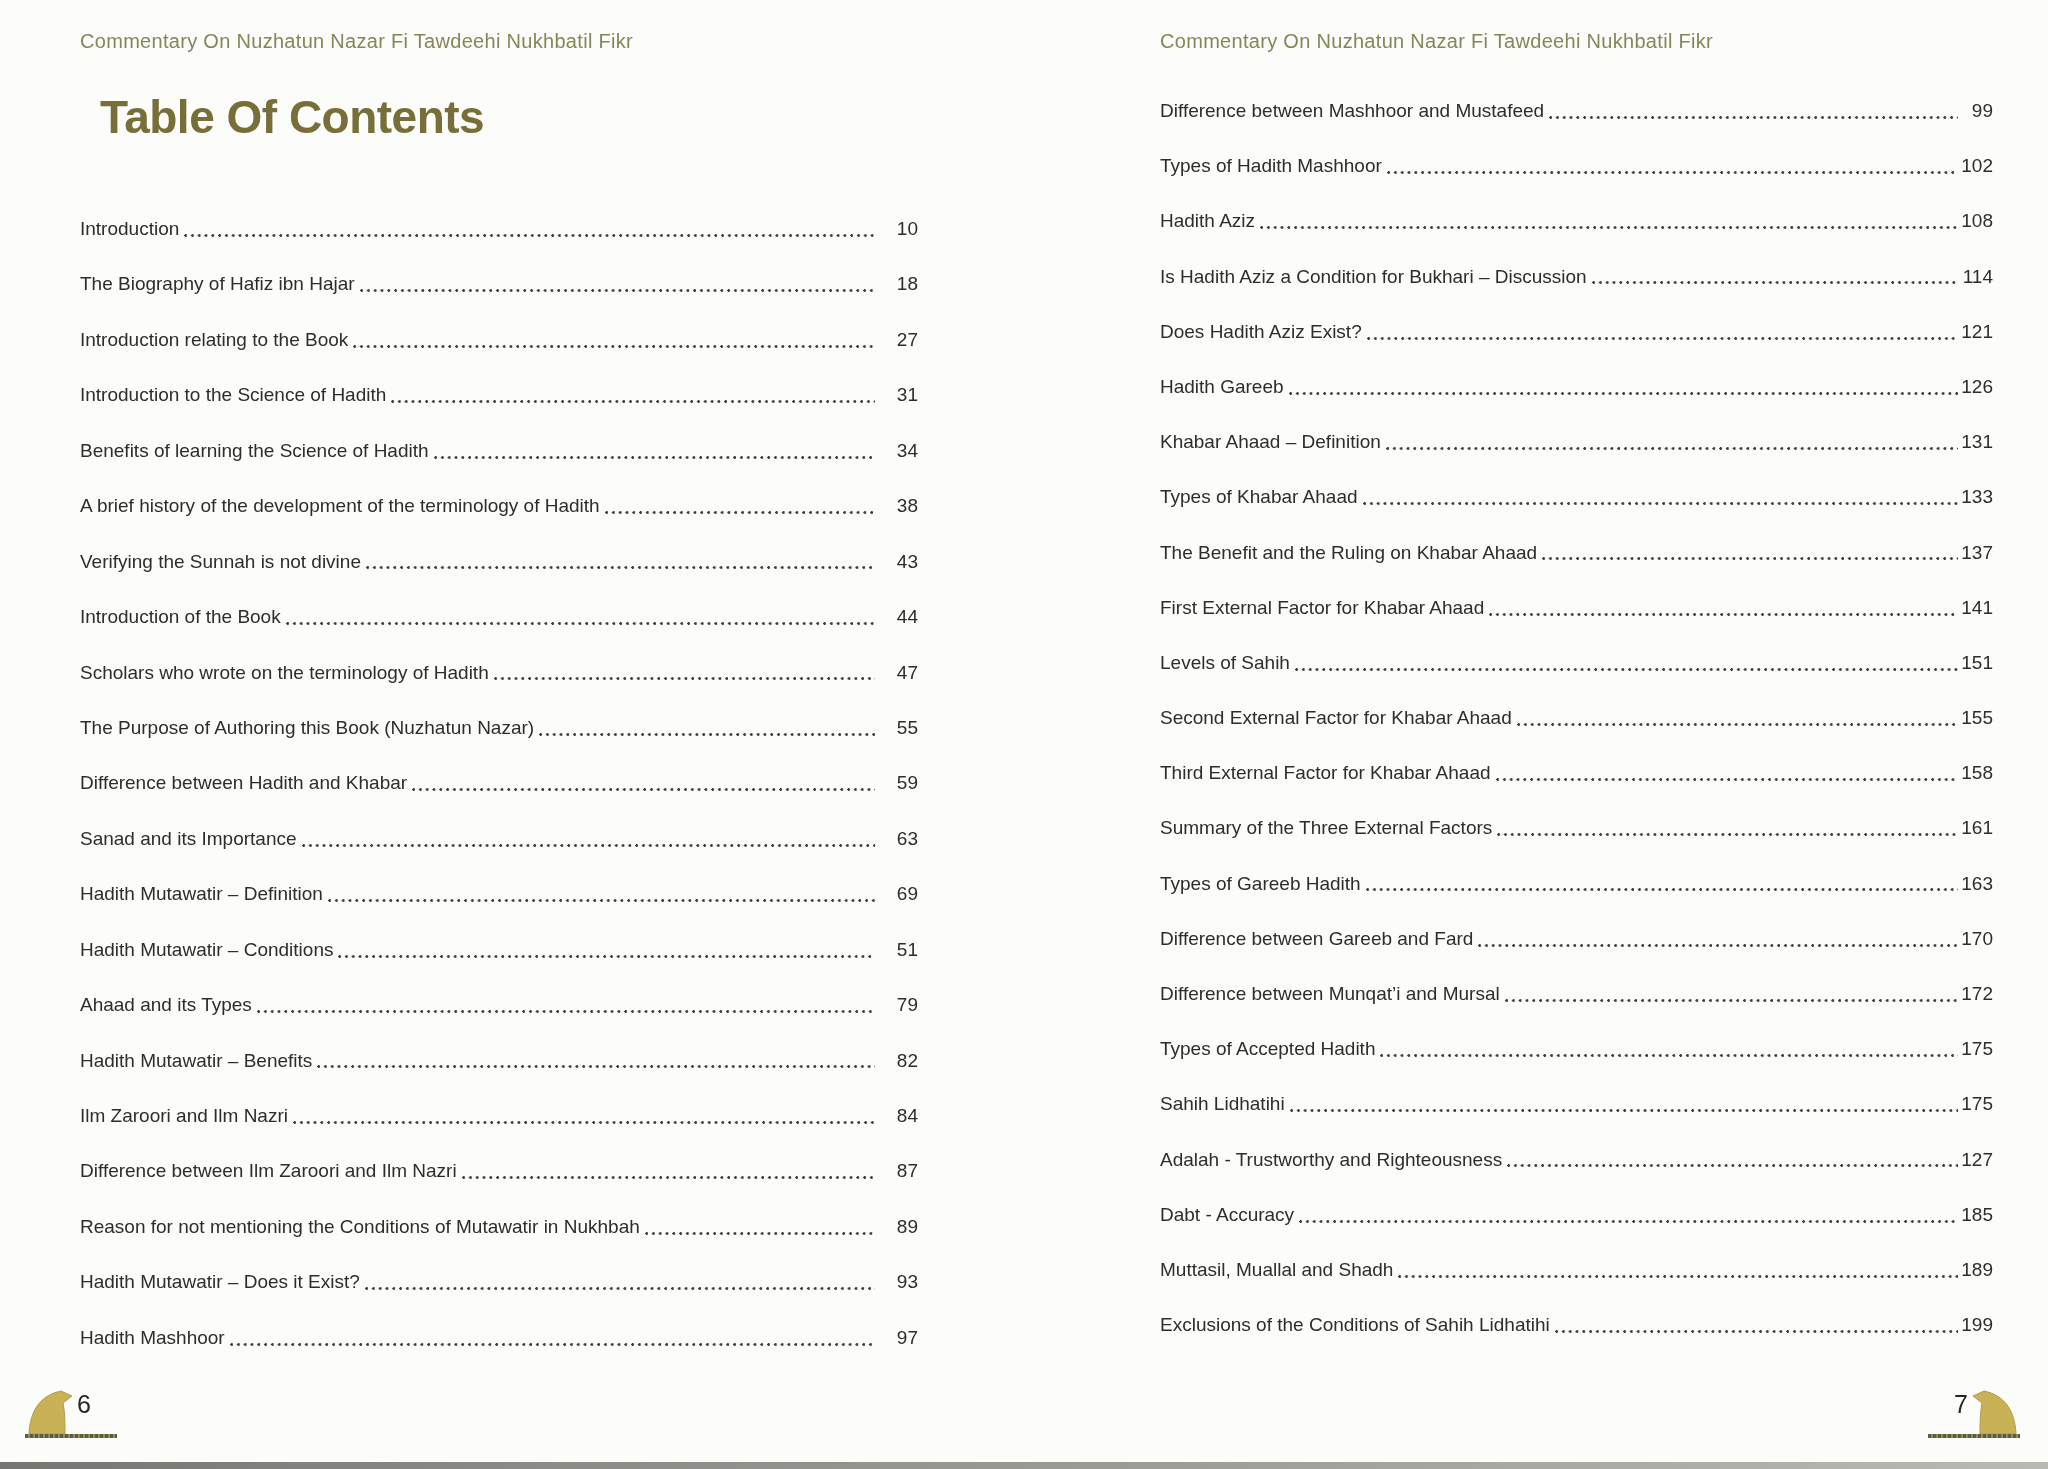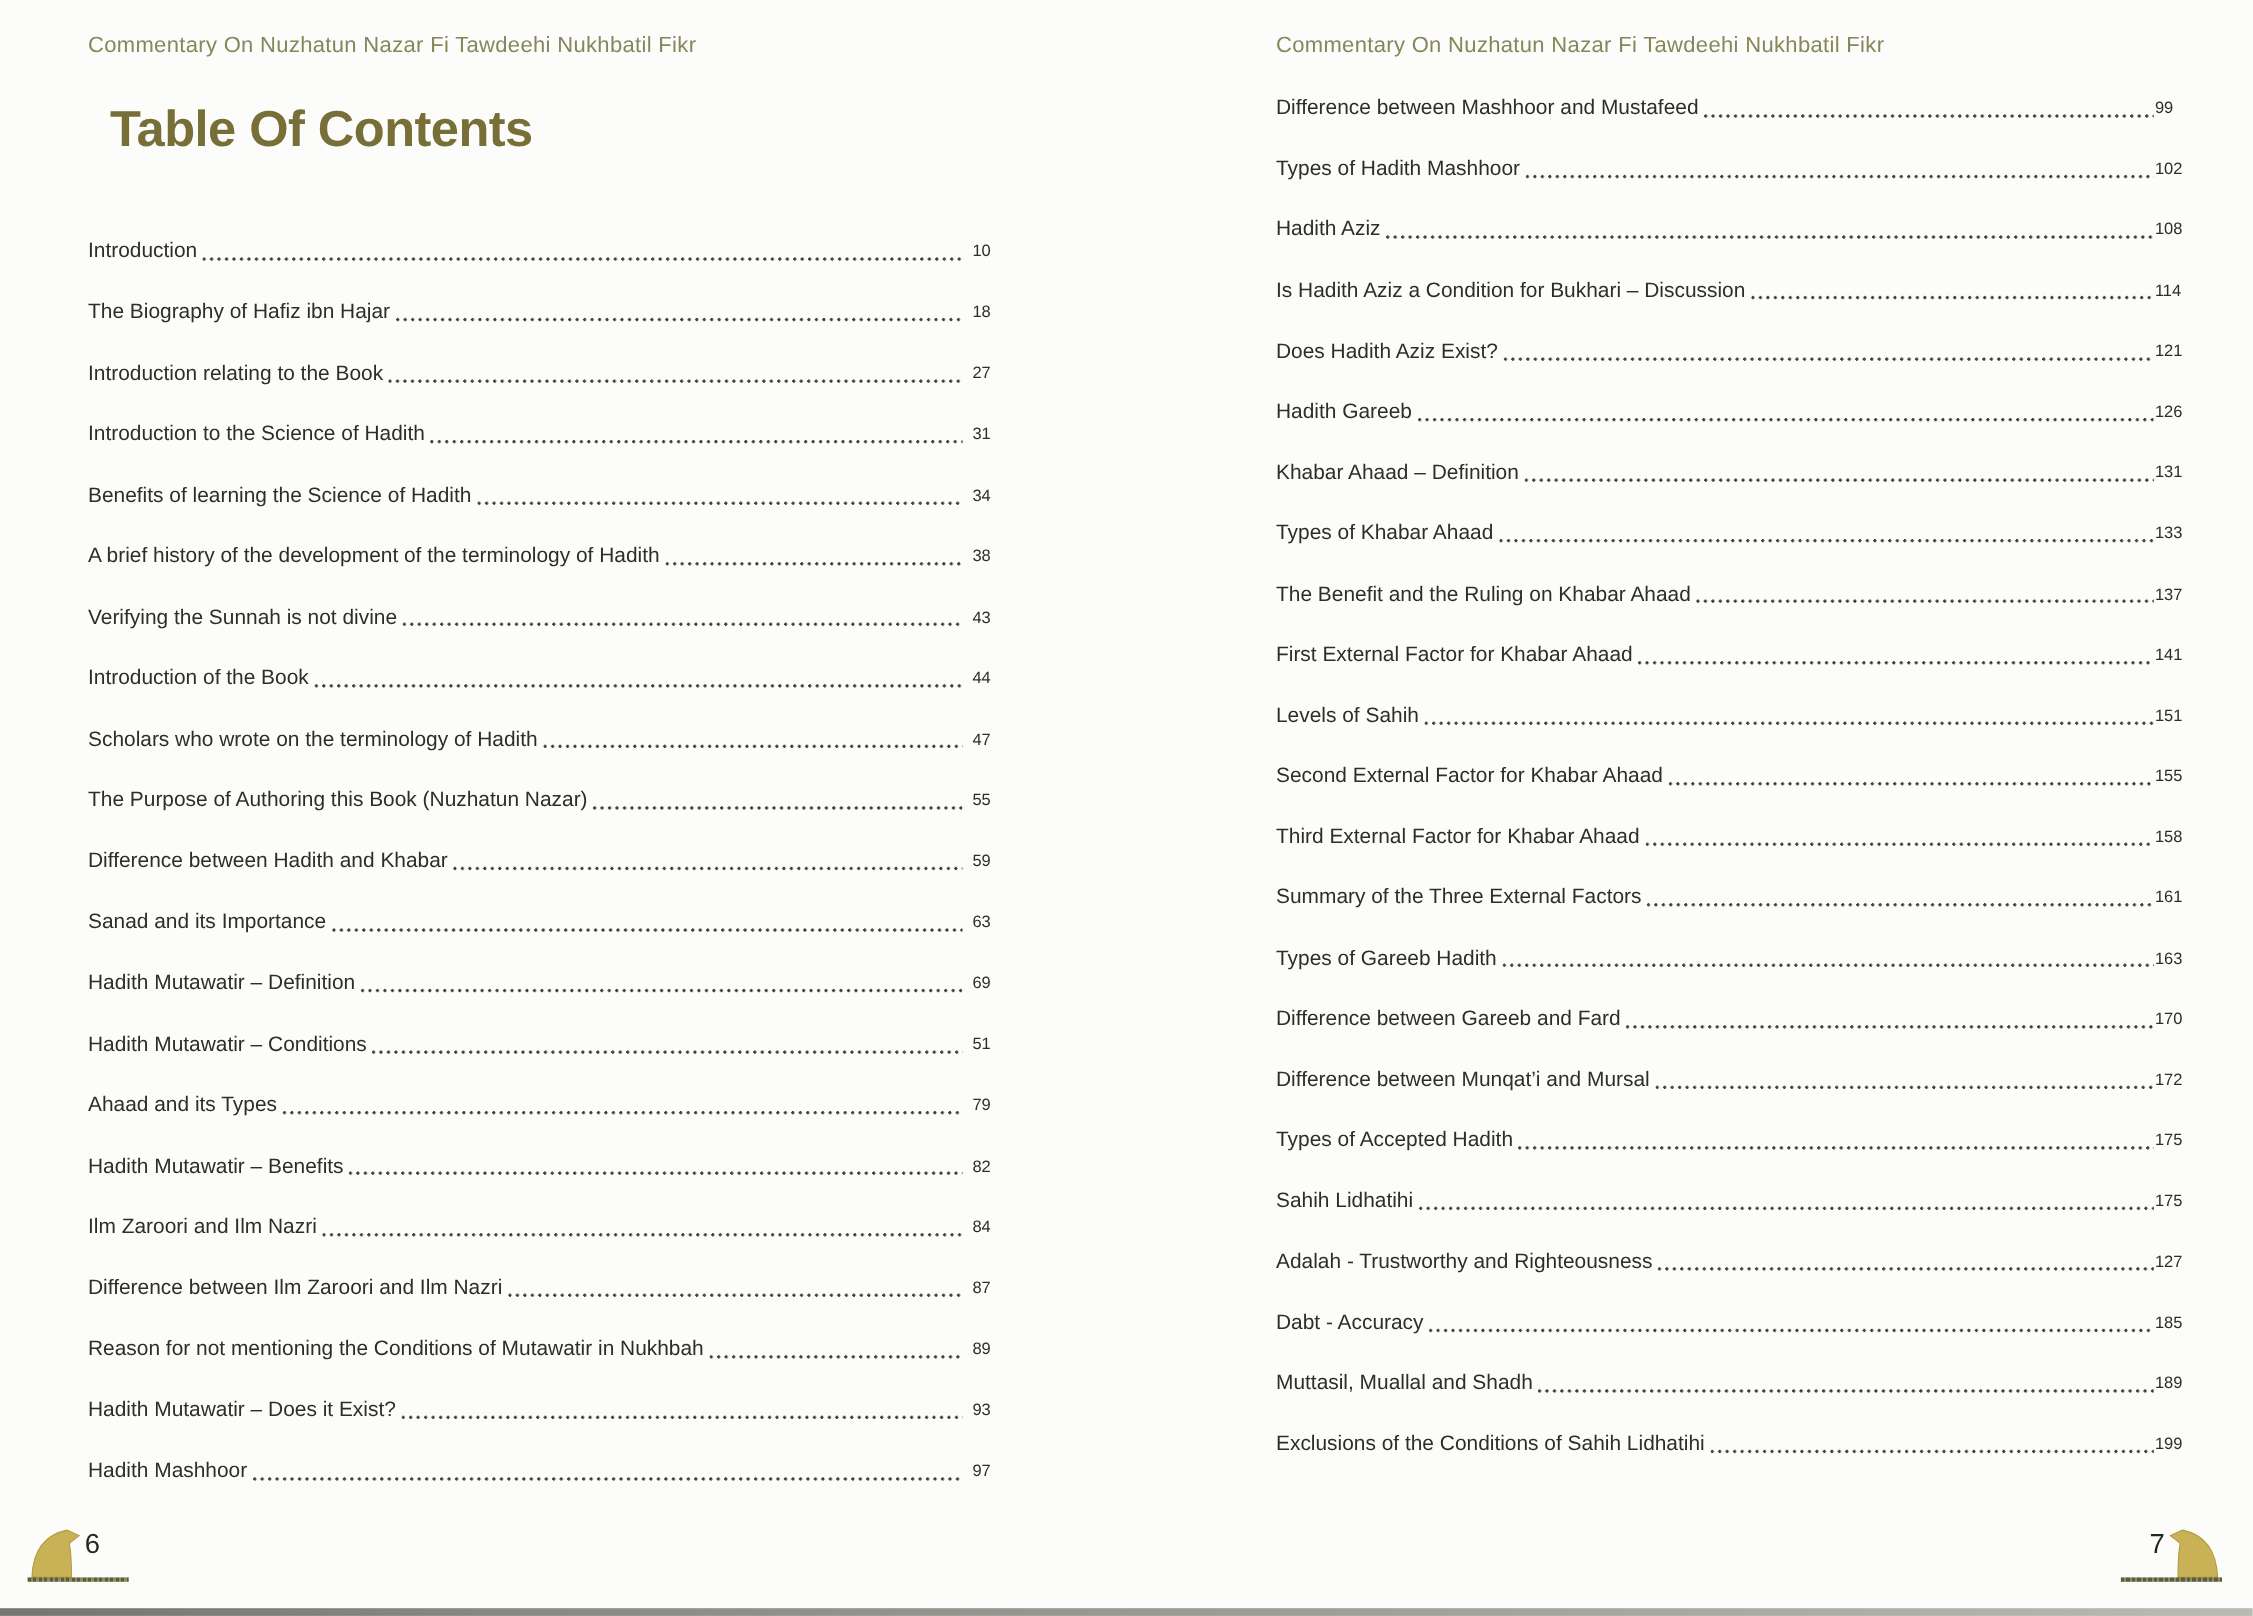--- a/index.html
+++ b/index.html
@@ -33,21 +33,21 @@
   }
   .toc-title{
     position:absolute;top:90px;left:0;
     font-size:46px;font-weight:700;letter-spacing:-0.5px;
     color:var(--title);
     white-space:nowrap;
     margin-left:20px;
   }
   .toc-list{position:absolute;left:0;width:100%;}
   #left-page .toc-list{top:216px;}
-  #right-page .toc-list{top:86px;}
+  #right-page .toc-list{top:98px;}
 
   .toc-row{
     display:flex;
     align-items:flex-start;
   }
   #left-page .toc-row{height:55.45px;}
   #right-page .toc-row{height:55.2px;}
 
   .toc-label{
     white-space:nowrap;
@@ -58,22 +58,22 @@
     height:26px;
     margin-left:5px;
     background-image:radial-gradient(circle at 1.6px 1.6px, var(--dot) 1.25px, transparent 1.6px);
     background-size:6.8px 3.2px;
     background-repeat:repeat-x;
     background-position:left 0 bottom 5px;
   }
   #left-page .toc-leader{margin-right:9px;}
   #right-page .toc-leader{margin-right:1px;}
   .toc-page{
-    font-size:15px;line-height:26px;
-    min-width:34px;text-align:left;
+    font-size:19px;line-height:26px;
+    min-width:34px;text-align:right;
     white-space:nowrap;
   }
 
   .corner-ornament{
     position:absolute;top:1388px;height:50px;width:92px;
   }
   #corner-left{left:25px;}
   #corner-right{left:1928px;}
   .corner-rule{
     position:absolute;left:0;bottom:0;width:100%;height:4px;

